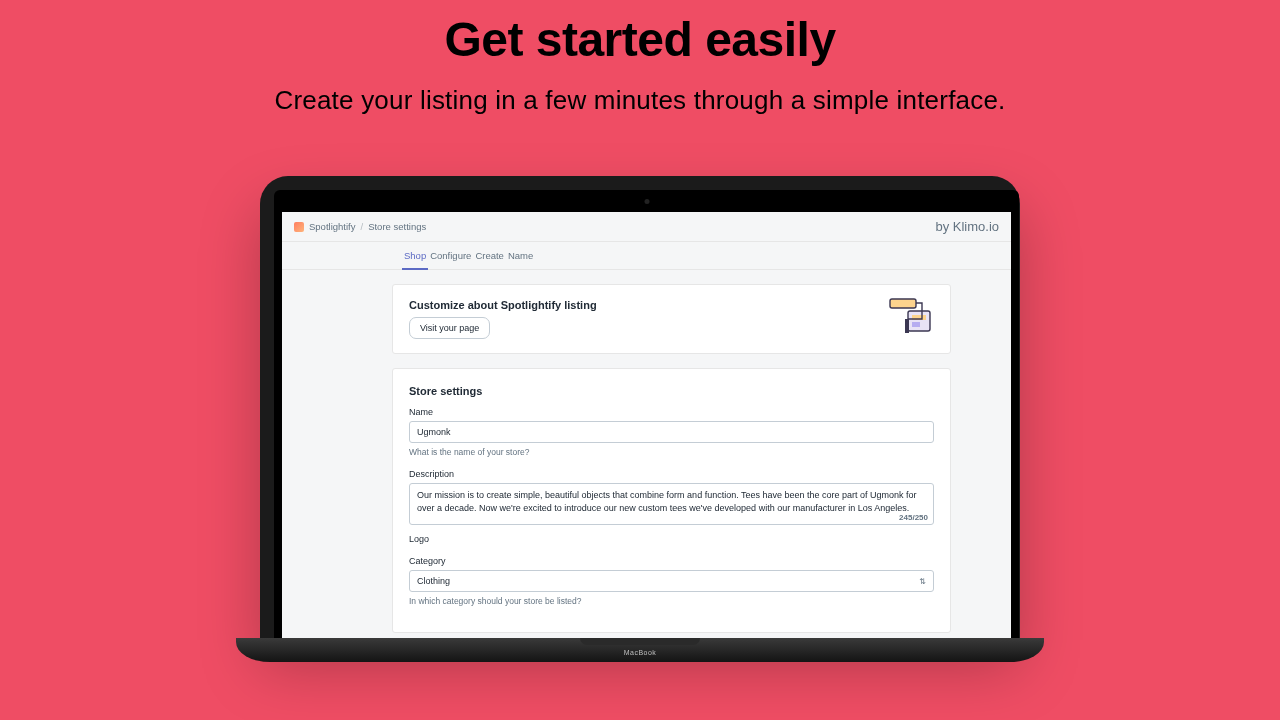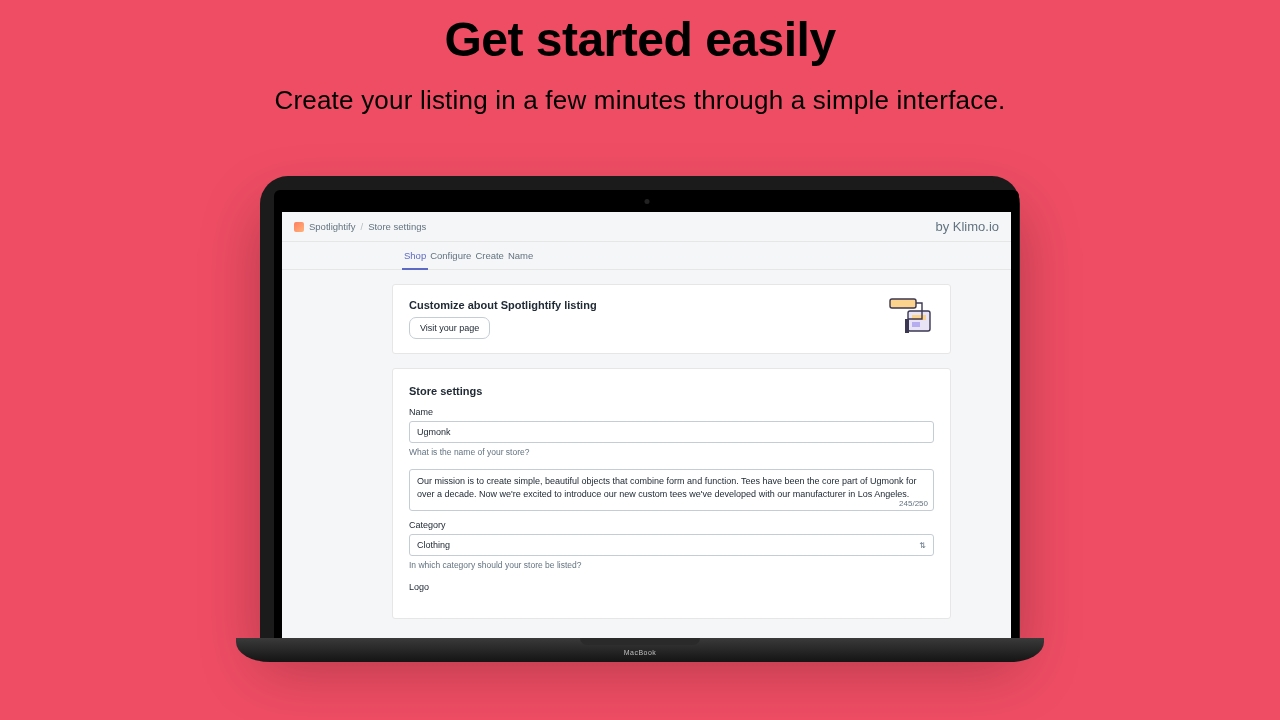--- a/index.html
+++ b/index.html
@@ -71,21 +71,21 @@
 .field { margin-bottom: 12px; }
 .field label { display: block; font-size: 9px; color: #212b36; margin-bottom: 4px; }
 .field input[type=text], .field textarea, .field .select {
   width: 100%; border: 1px solid #c4cdd5; border-radius: 3px;
   padding: 5px 7px; font-size: 9px; font-family: inherit; color: #212b36;
   background: #fff;
 }
 .field textarea { resize: none; height: 42px; line-height: 1.4; }
 .field .select { display: flex; justify-content: space-between; align-items: center; color: #212b36; }
 .field .hint { color: #637381; font-size: 8.5px; margin-top: 4px; }
-.counter { text-align: right; color: #637381; font-size: 8px; margin-top: -14px; margin-right: 6px; position: relative; }
+.counter { text-align: right; color: #637381; font-size: 8px; margin-top: -14px; margin-right: 6px; position: relative; font-weight: bold; }
 
 .laptop-base {
   height: 24px; background: linear-gradient(#3a3a3a,#141414);
   border-radius: 0 0 34px 34px / 0 0 20px 20px;
   position: relative; margin: 0 -24px;
 }
 .laptop-base .notch {
   position: absolute; top: 0; left: 50%; transform: translateX(-50%);
   width: 120px; height: 7px; background: #2a2a2a; border-radius: 0 0 8px 8px;
 }
@@ -146,36 +146,37 @@
           <div class="card">
             <div class="section-title">Store settings</div>
 
             <div class="field">
               <label>Name</label>
               <input type="text" value="Ugmonk" style="">
               <div class="hint">What is the name of your store?</div>
             </div>
 
             <div class="field">
+              <label>Description</label>
               <textarea style="">Our mission is to create simple, beautiful objects that combine form and function. Tees have been the core part of Ugmonk for over a decade. Now we're excited to introduce our new custom tees we've developed with our manufacturer in Los Angeles.</textarea>
               <div class="counter">245/250</div>
+            </div>
+
+            <div class="field">
+              <label>Logo</label>
+
             </div>
 
             <div class="field">
               <label>Category</label>
               <div class="select">
                 <span>Clothing</span>
                 <span class="chev">⇅</span>
               </div>
               <div class="hint">In which category should your store be listed?</div>
-            </div>
-
-            <div class="field">
-              <label>Logo</label>
-
             </div>
 
           </div>
         </div>
 
       </div>
     </div>
   </div>
   <div class="laptop-base">
     <div class="notch"></div>

